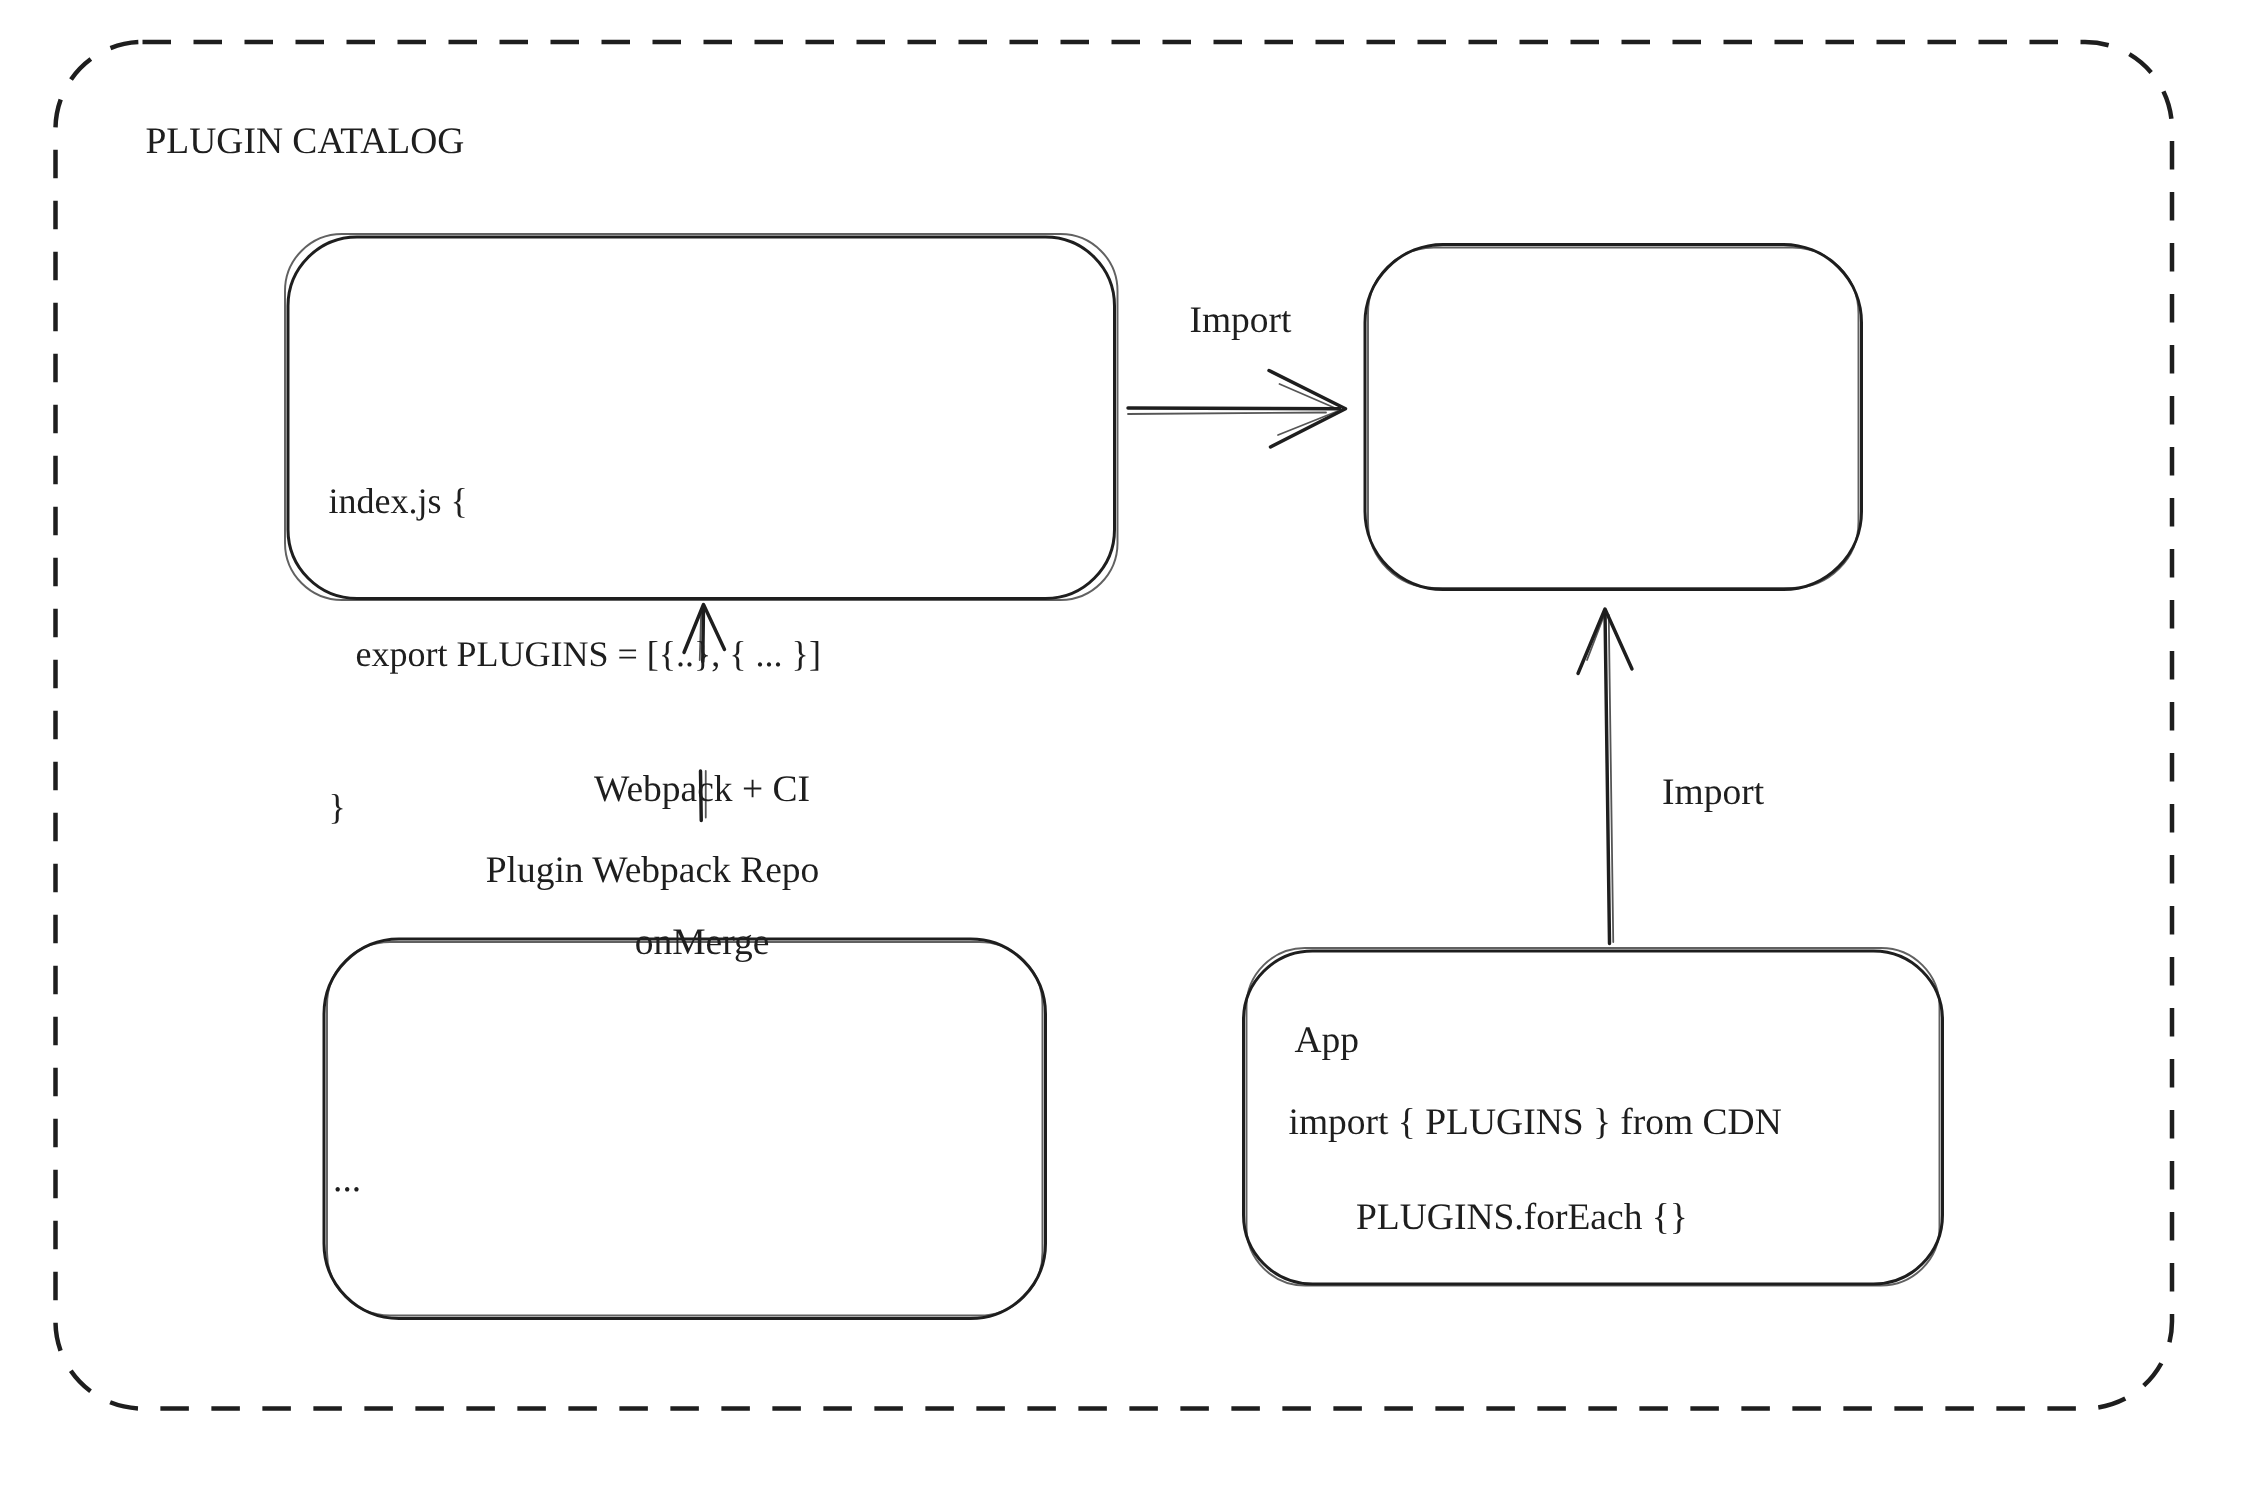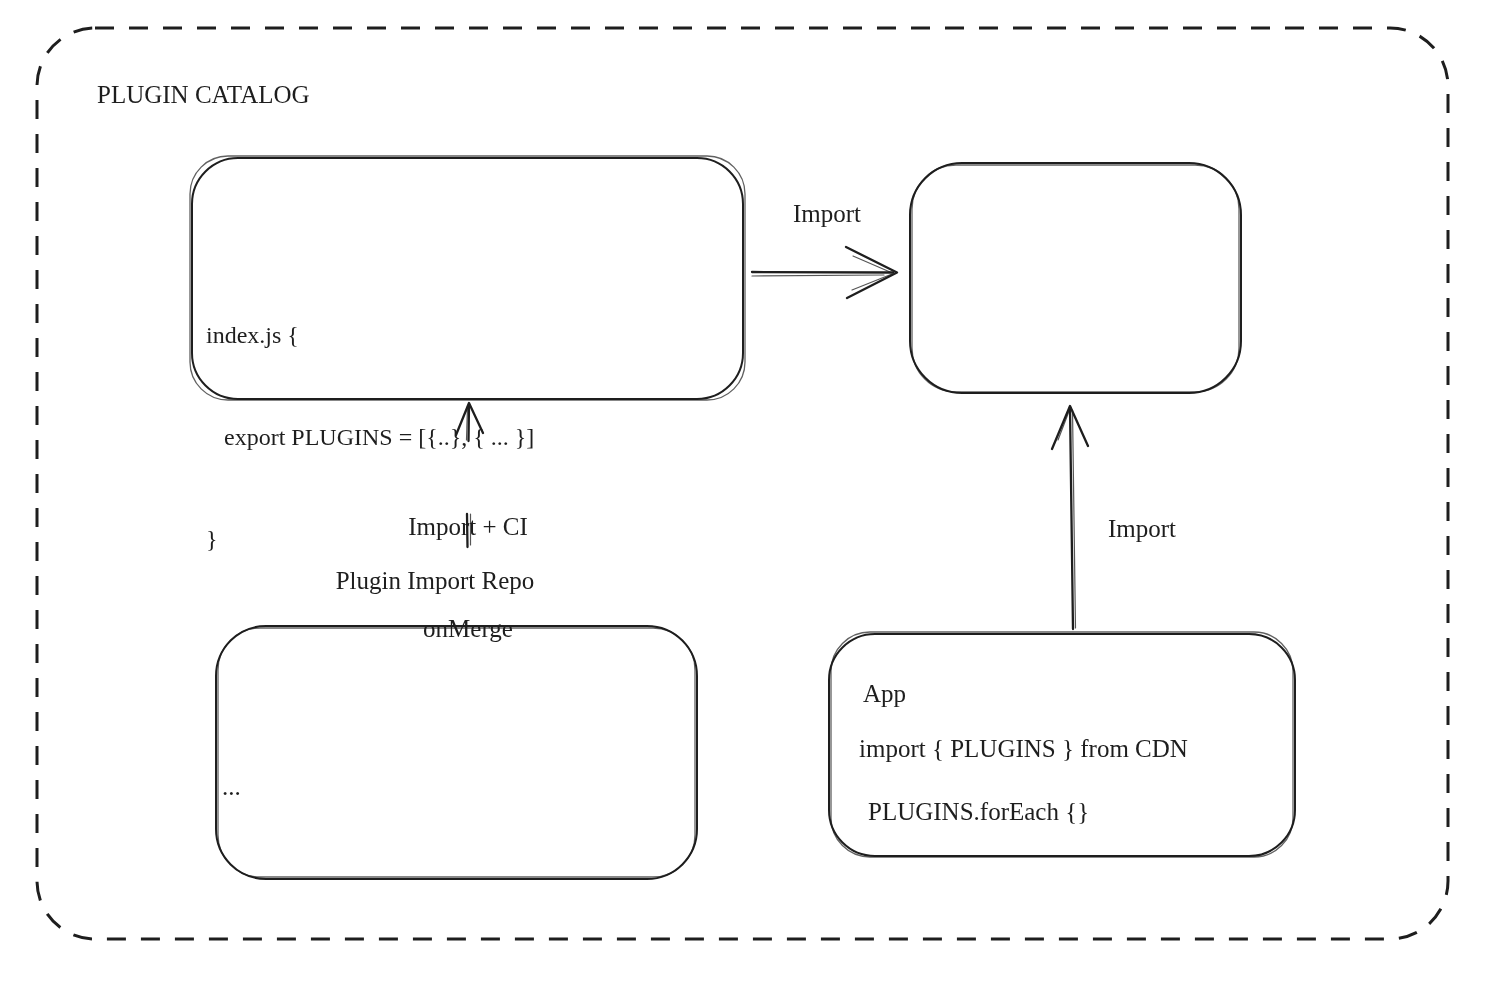--- a/index.html
+++ b/index.html
@@ -80,38 +80,38 @@
     <g>
       <path class="arr" d="M1073 629 L1070 407"></path>
       <path class="arr2" d="M1075.5 628 L1072.5 410"></path>
       <path class="arr" d="M1052 449 L1070 406 L1088 446"></path>
       <path class="arr2" d="M1058 440 L1069.5 410"></path>
     </g>
   </svg>
 
   <div class="t" style="left:97px; top:78px;">PLUGIN CATALOG</div>
 
-  <div class="t code24" style="left:206px; top:250px;">
+  <div class="t code24" style="left:219px; top:250px;">
     <div>index.js {</div>
     <div>   export PLUGINS = [{..}, { ... }]</div>
     <div>}</div>
   </div>
 
   <div class="t center" style="left:762px; top:197px; width:130px;">Import</div>
 
 
   <div class="t center" style="left:318px; top:442px; width:300px;">
-    <div>Import + CI</div>
+    <div>Webpack + CI</div>
     <div>onMerge</div>
   </div>
 
-  <div class="t center" style="left:285px; top:564px; width:300px;">Plugin Import Repo</div>
+  <div class="t center" style="left:285px; top:564px; width:300px;">Plugin Webpack Repo</div>
   <div class="t lh33" style="left:222px; top:704px;">
     <div>...</div>
   </div>
 
   <div class="t" style="left:863px; top:677px;">App</div>
   <div class="t" style="left:859px; top:732px;">import { PLUGINS } from CDN</div>
-  <div class="t" style="left:868px; top:795px;">PLUGINS.forEach {}</div>
+  <div class="t" style="left:904px; top:795px;">PLUGINS.forEach {}</div>
 
   <div class="t" style="left:1108px; top:512px;">Import</div>
 
 </div>
 
 </body></html>

